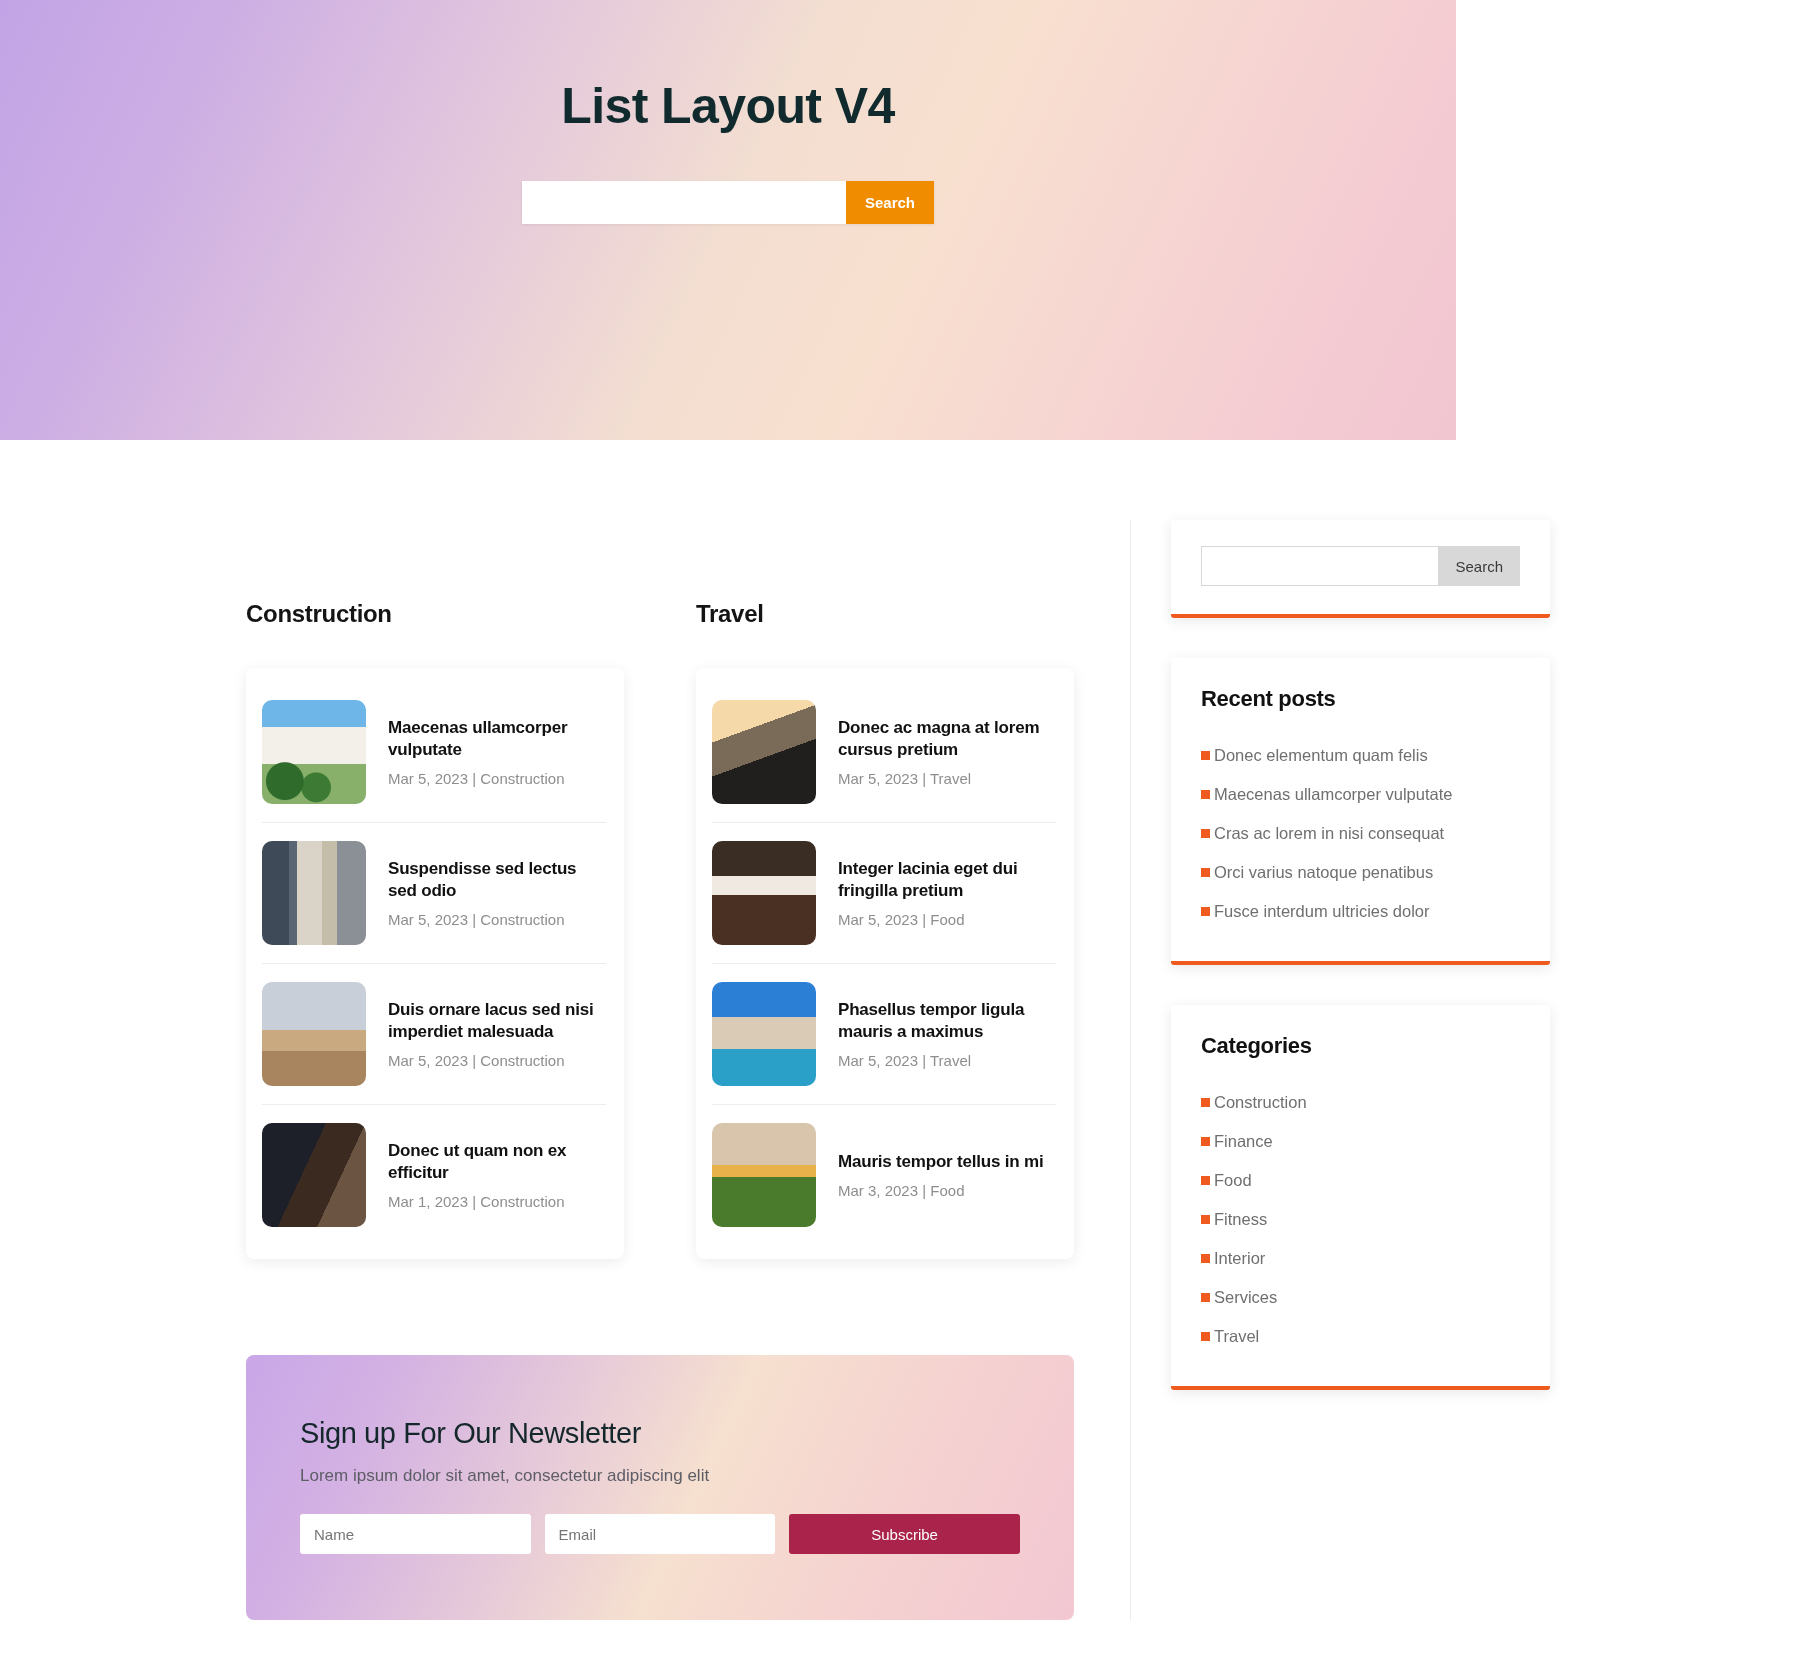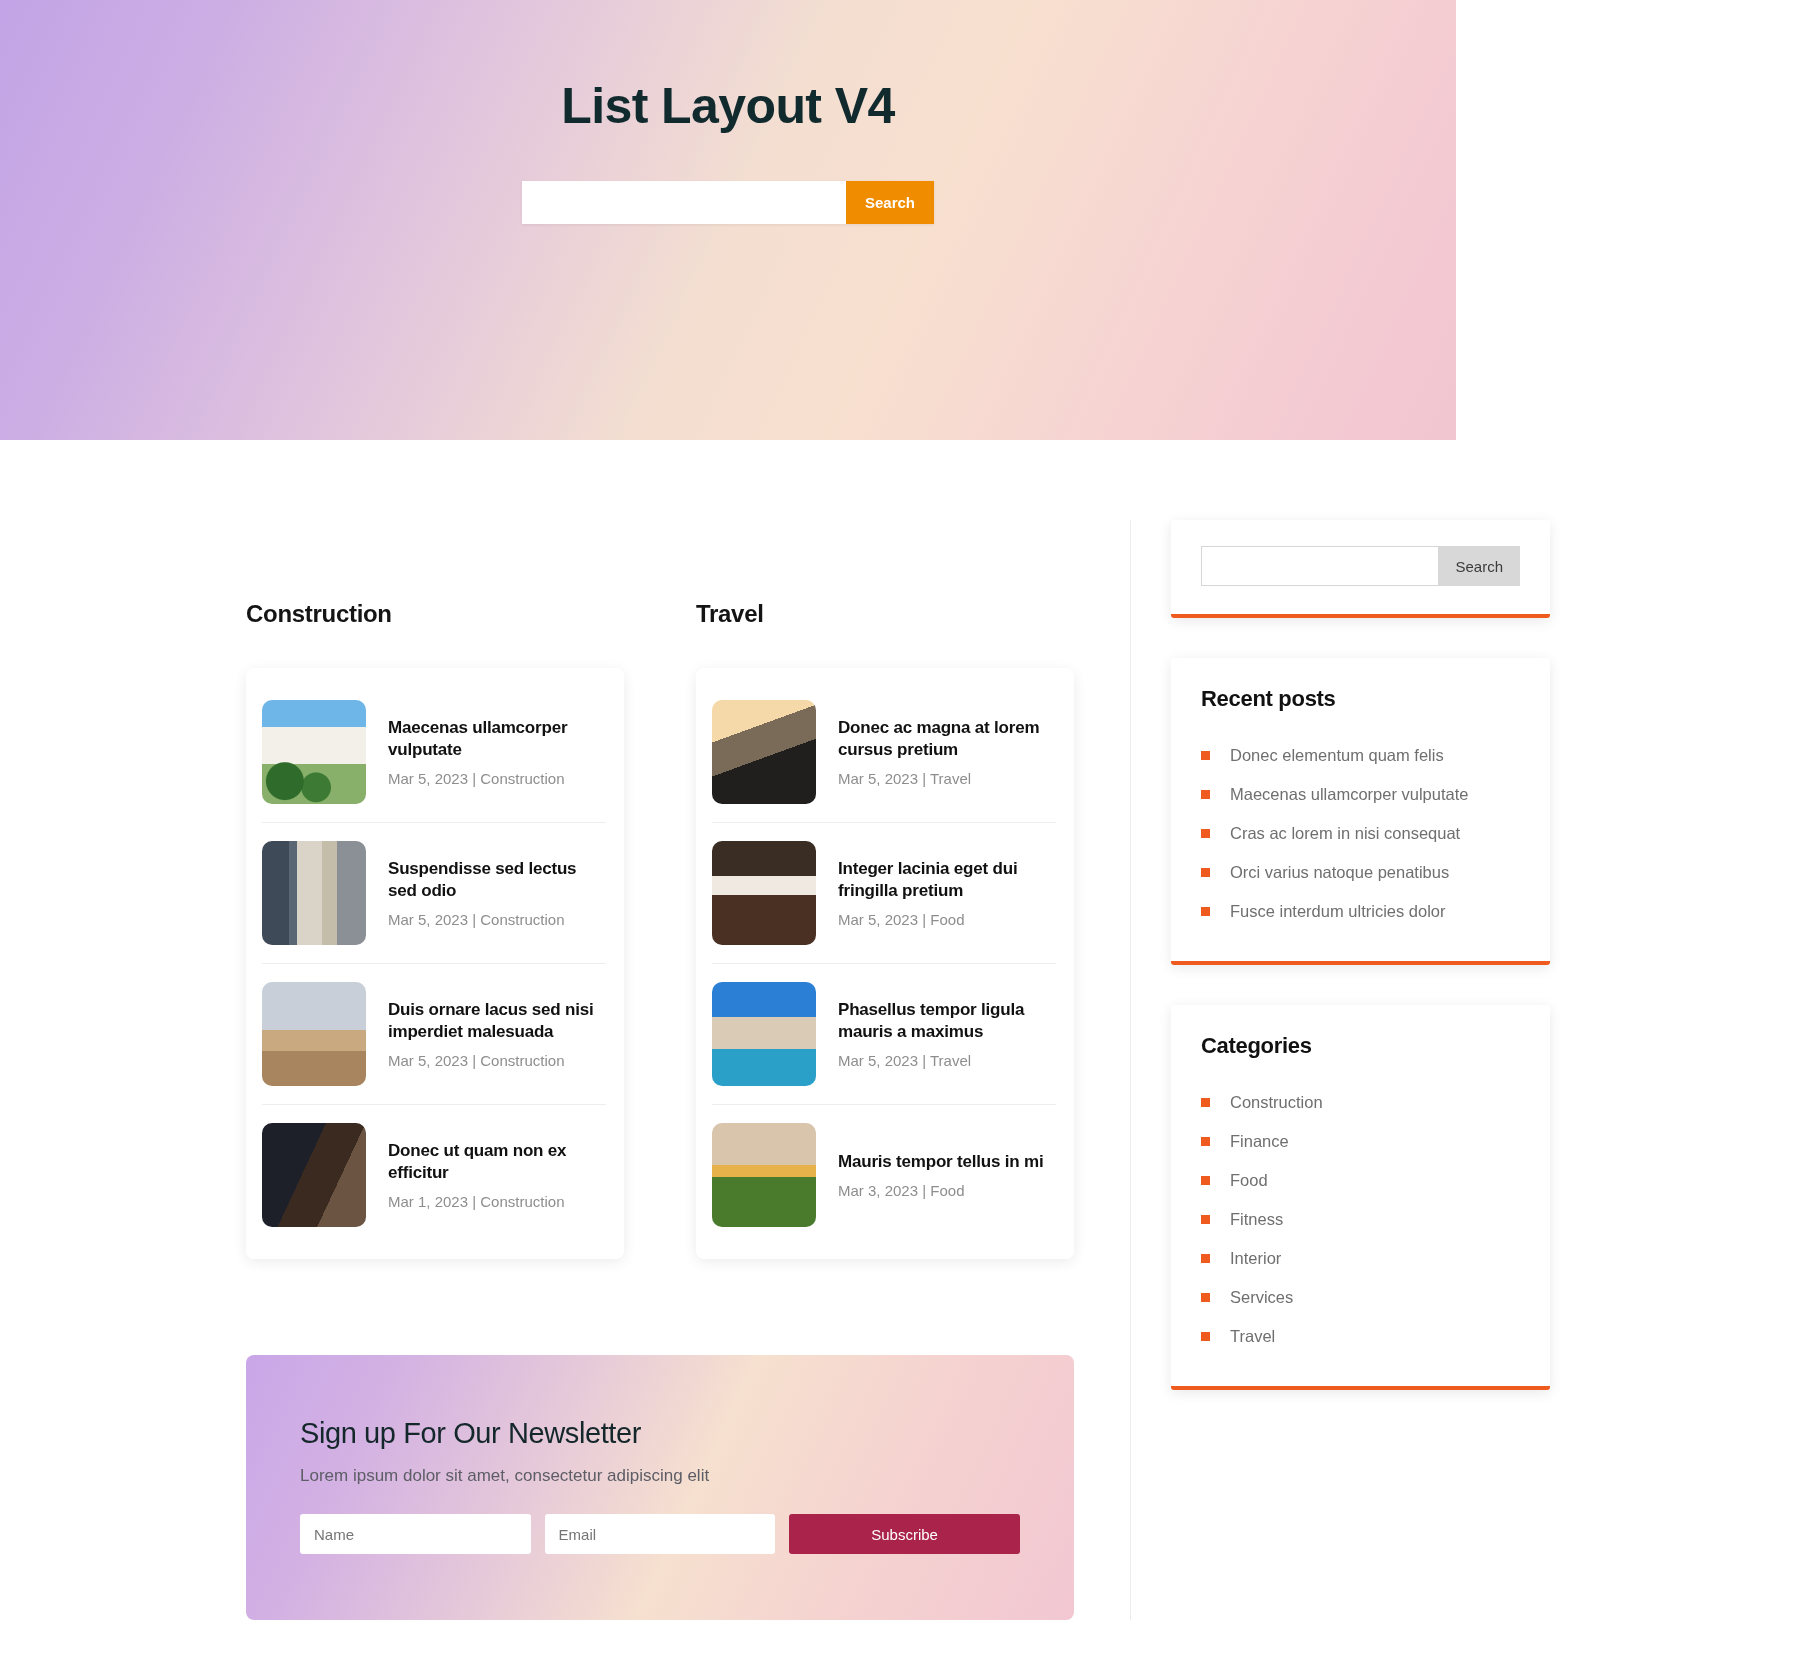--- a/index.html
+++ b/index.html
@@ -257,21 +257,21 @@
     font-weight: 700;
     color: #111;
     letter-spacing: -0.3px;
     margin-bottom: 24px;
   }
 
   .widget-list { list-style: none; }
   .widget-list li {
     display: flex;
     align-items: center;
-    gap: 20px;
+    gap: 4px;
     padding: 10px 0;
   }
   .bullet {
     width: 9px;
     height: 9px;
     background: #ef5b1e;
     flex: 0 0 9px;
   }
   .widget-list a,
   .widget-list span.lbl {

